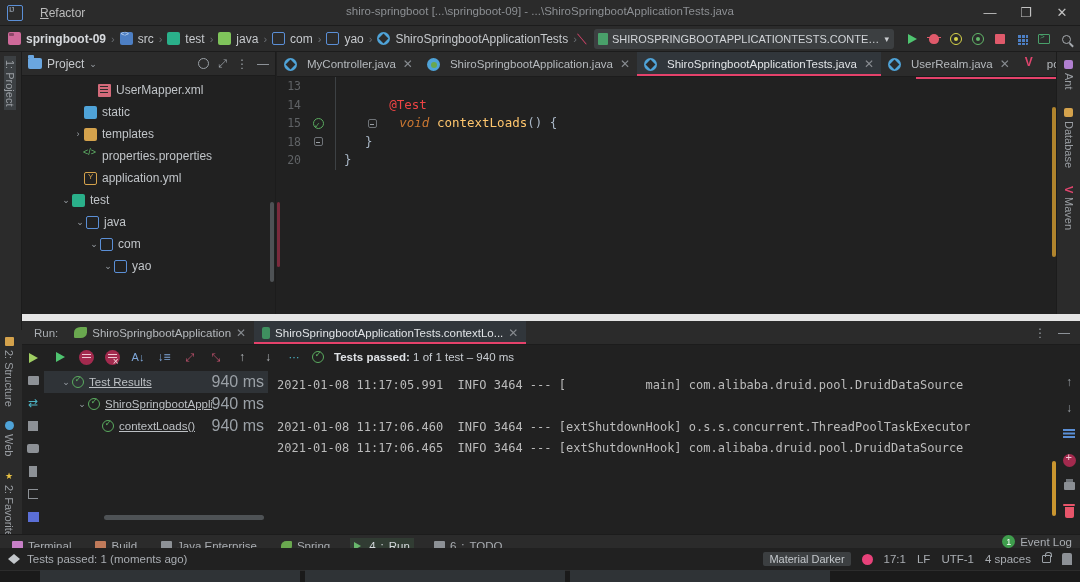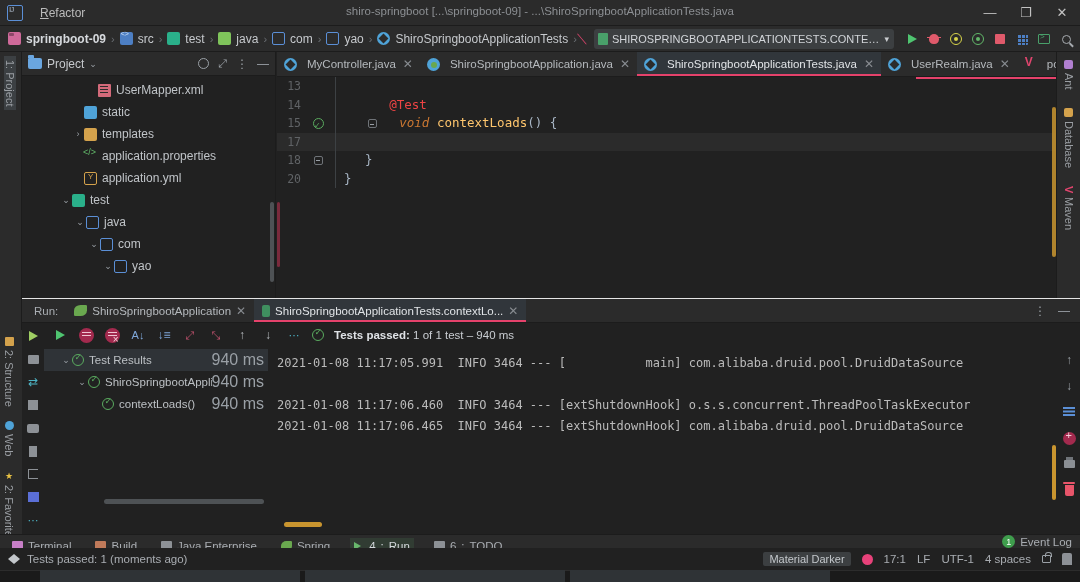--- a/index.html
+++ b/index.html
@@ -260,22 +260,22 @@
   
   .right-strip {
     position: absolute; right: 0; top: 0; width: 24px; bottom: 0;
     background: #2b2b2b; border-left: 1px solid #1c1c1c;
   }
   .right-strip .vlabel { margin: 0 auto; }
   .rstrip-inner { display: flex; flex-direction: column; align-items: center; padding-top: 4px; gap: 10px; }
 
   
   .runwin {
-    position: absolute; left: 22px; right: 0; bottom: 52px; height: 232px;
-    background: #212121; border-top: 1px solid #e5e5e5; margin-top: 8px;
+    position: absolute; left: 22px; right: 0; bottom: 36px; height: 232px;
+    background: #212121; border-top: 7px solid #e5e5e5; margin-top: 8px;
   }
   .runwin-tabs {
     height: 24px; background: #2b2b2b; display: flex; align-items: stretch;
     border-bottom: 1px solid #1c1c1c; padding-left: 4px;
   }
   .runwin-tabs .rlabel {
     display: flex; align-items: center; padding: 0 8px; font-size: 11.5px; color: #a9adb2;
   }
   .rtab {
     display: flex; align-items: center; gap: 5px; padding: 0 8px;
@@ -313,21 +313,21 @@
   .tests-passed-lbl { color:#c9cdd2; }
   .tests-passed-lbl b { color:#dfe2e6; font-weight:bold; }
 
   .tests-tree {
     position: absolute; left: 22px; top: 48px; width: 224px; bottom: 22px;
     background: #212121; font-size: 11.5px; color: #bcc0c4; padding-top: 2px;
   }
   .ttrow { height: 22px; display: flex; align-items: center; white-space: nowrap; padding-right: 4px; }
   .ttrow.sel { background: #2f3337; }
   .ttrow .tt-time { margin-left: auto; color: #9aa0a6; font-size: 16px; }
-  .ttrow .tt-name { overflow: hidden; text-overflow: clip; }
+  .ttrow .tt-name { overflow: hidden; text-overflow: clip; text-decoration: underline; }
 
   .tests-tree-scroll {
     position: absolute; left: 60px; bottom: 4px; width: 160px; height: 5px;
     background: #4e5255; border-radius: 3px;
   }
 
   .console {
     position: absolute; left: 247px; top: 48px; right: 22px; bottom: 16px;
     background: #212121; overflow: hidden;
     font-family: "DejaVu Sans Mono", "Liberation Mono", monospace;
@@ -541,21 +541,21 @@
         </div>
         <div class="trow">
           <span style="width:50px;flex:none;"></span>
           <span class="twist">›</span>
           <span class="ico ico-templates"></span>
           <span class="tlabel">templates</span>
         </div>
         <div class="trow">
           <span style="width:62px;flex:none;"></span>
           <span class="ico ico-props"></span>
-          <span class="tlabel">application.properties</span>
+          <span class="tlabel">properties.properties</span>
         </div>
         <div class="trow">
           <span style="width:62px;flex:none;"></span>
           <span class="ico ico-yml"></span>
           <span class="tlabel">application.yml</span>
         </div>
         <div class="trow">
           <span style="width:38px;flex:none;"></span>
           <span class="twist">⌄</span>
           <span class="ico ico-test-grn"></span>
@@ -631,25 +631,20 @@
           </div>
 
           <div class="cline">
             <span class="gutter">15</span>
             <span class="gmark"><span class="run-gutter"></span></span>
             <span style="width:0;"></span>
             <span class="codetext"><span style="margin-left:-14px;"></span>       <span class="fold" style="display:inline-block;vertical-align:middle;"></span>   <span class="k-kw">void</span> <span class="k-meth">contextLoads</span>() {</span>
           </div>
 
 
-          <div class="cline cur">
-            <span class="gutter">17</span>
-            <span class="gmark"></span>
-            <span class="codetext"></span>
-          </div>
 
           <div class="cline">
             <span class="gutter">18</span>
             <span class="gmark"><span class="fold"></span></span>
             <span class="codetext">    <span style="margin-left:6px;">}</span></span>
           </div>
 
 
           <div class="cline">
             <span class="gutter">20</span>

